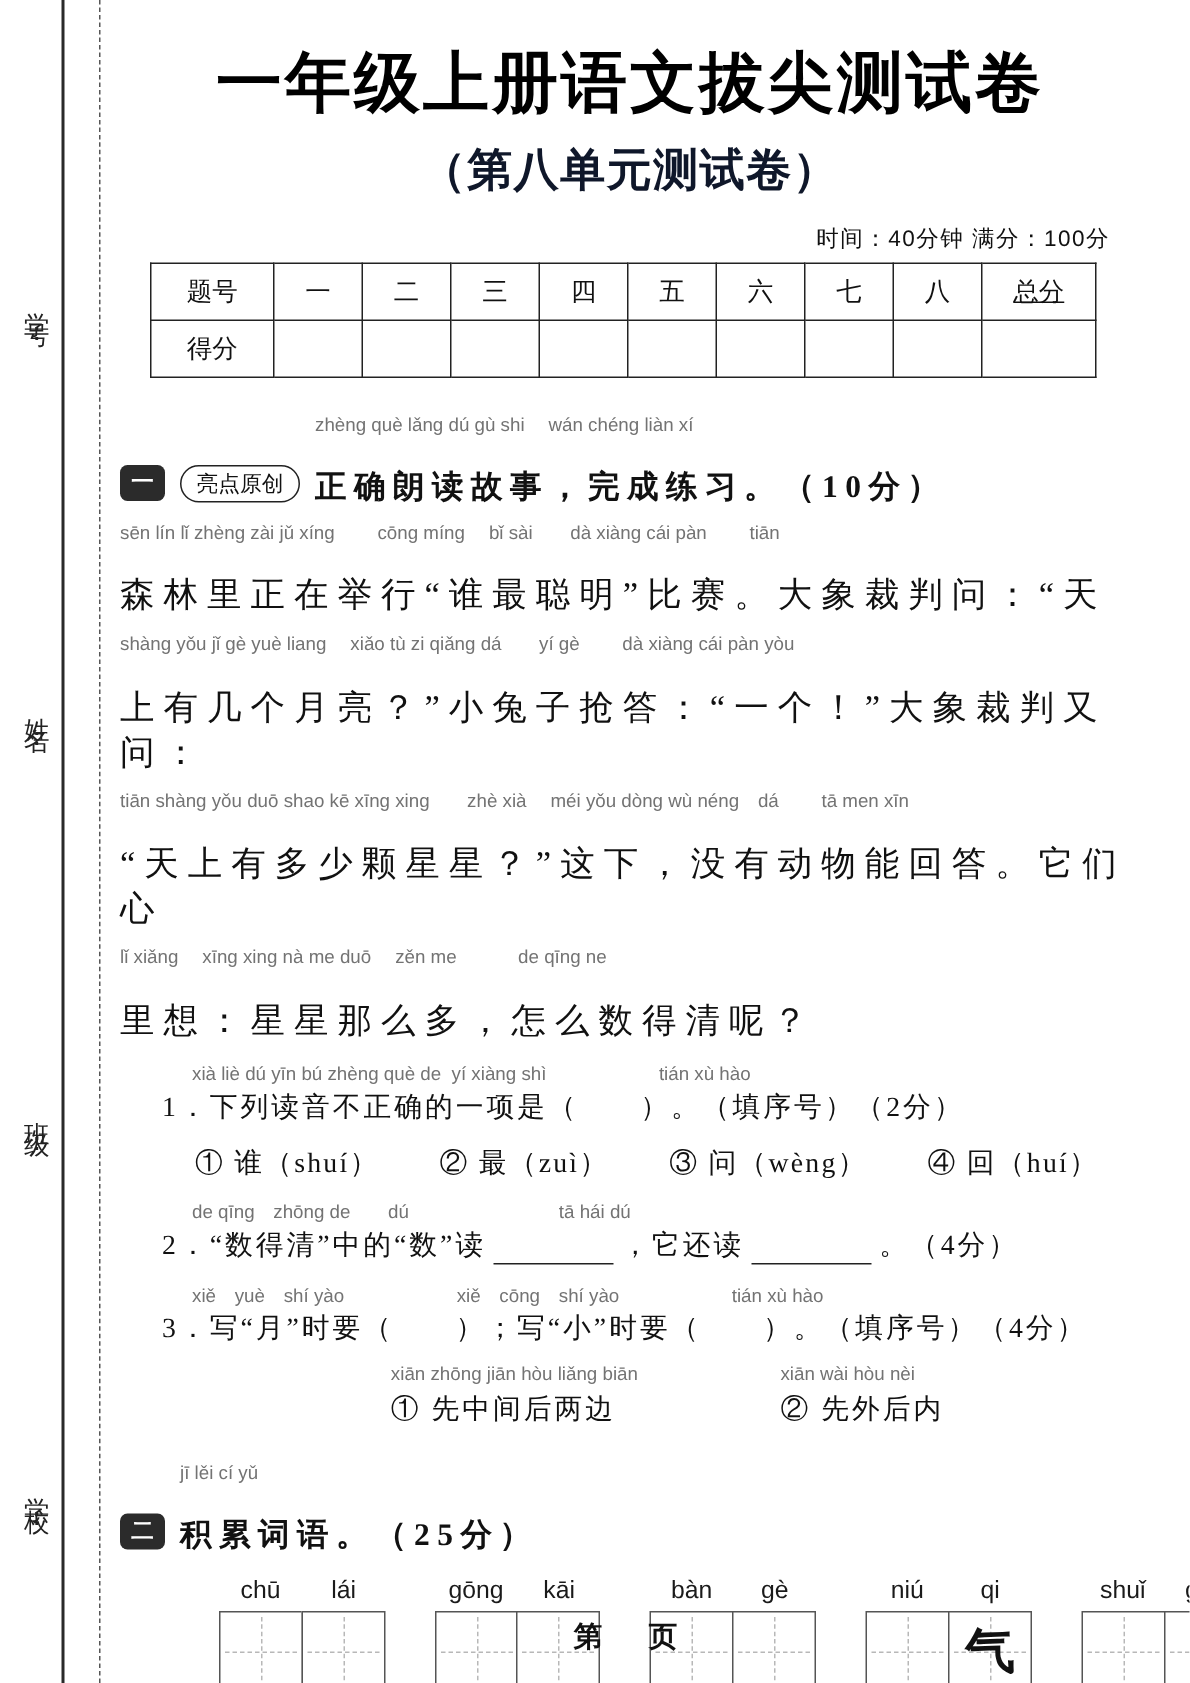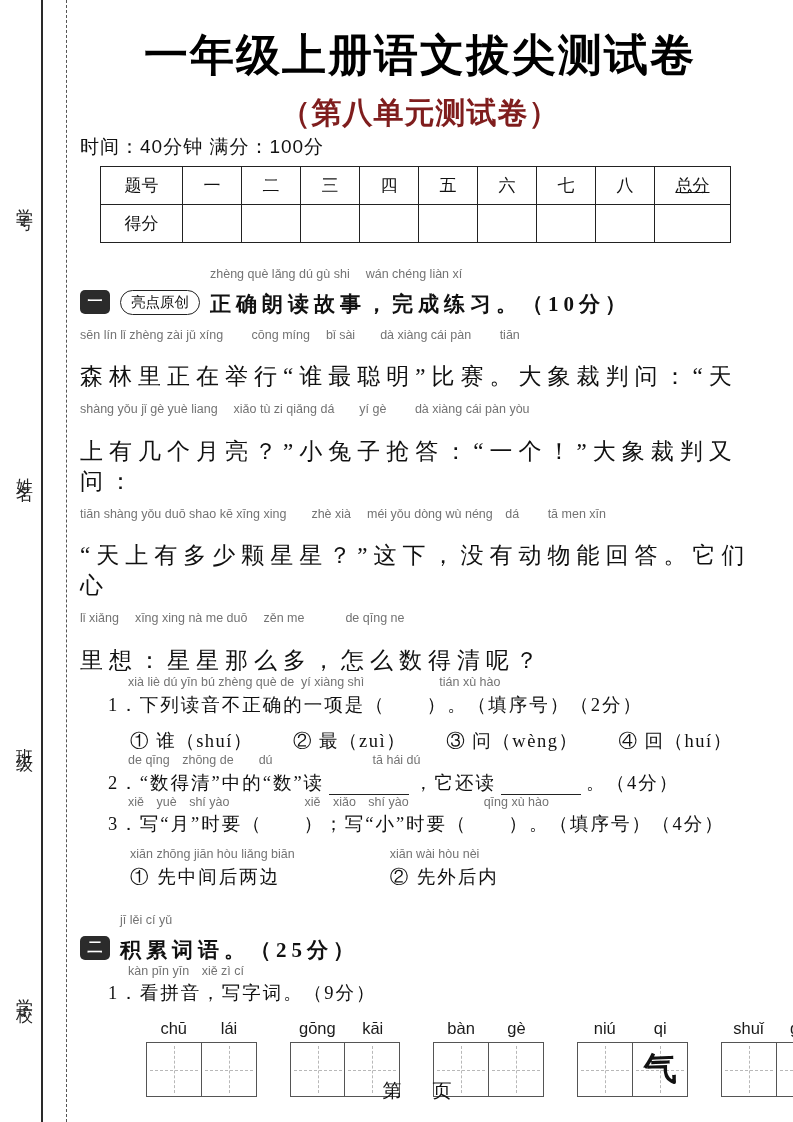--- a/index.html
+++ b/index.html
@@ -27,25 +27,25 @@
   .main { position:absolute; left:80px; top:0; width:680px; height:100%; }
 
   .title {
     margin-top:26px; text-align:center;
     font-family:"Liberation Sans","DejaVu Sans",sans-serif;
     font-weight:900; font-size:44px; letter-spacing:2px; color:#000000;
   }
   .subtitle {
     margin-top:8px; text-align:center;
     font-family:"Liberation Sans","DejaVu Sans",sans-serif;
-    font-weight:900; font-size:30px; letter-spacing:1px; color:#7f1d1d;
+    font-weight:900; font-size:30px; letter-spacing:1px; color:#0f172a;
   }
   .info {
-    padding-right:20px;
-    font-size:19px; letter-spacing:1px;
+    margin-top:16px; text-align:right; padding-right:20px;
+    font-size:15px; letter-spacing:1px;
     font-family:"Liberation Sans","DejaVu Sans",sans-serif;
   }
 
   table.score { border-collapse:collapse; margin:6px 0 0 20px; table-layout:fixed; }
   table.score td {
     border:1.5px solid #222; height:38px; text-align:center;
     font-size:17px; font-family:"Liberation Sans","DejaVu Sans",sans-serif;
   }
   td.c-first { width:82px; }
   td.c-mid   { width:59px; }
@@ -63,36 +63,36 @@
   .badge-oval {
     border:1.5px solid #222; border-radius:14px;
     padding:2px 10px; font-size:14.5px; font-weight:normal;
     margin-bottom:3px; white-space:nowrap;
     font-family:"Liberation Sans","DejaVu Sans",sans-serif;
   }
   .pt .py, .py {
     font-size:12.5px; color:#737373; white-space:pre; line-height:1.25;
     font-family:Liberation Sans, sans-serif;
   }
-  .sec-title { font-size:21px; font-weight:bold; letter-spacing:5px; margin-top:7px; }
+  .sec-title { font-size:21px; font-weight:bold; letter-spacing:5px; margin-top:18px; }
 
   .passage { margin-top:4px; }
   .pline { margin-top:10px; }
   .pline .tx { font-size:23px; letter-spacing:6px; line-height:1.3; margin-top:19px; }
 
   .questions { margin-left:28px; }
-  .question { margin-top:0; }
+  .question { margin-top:14px; }
   .q-py { margin-left:20px; }
   .q-tx { font-size:18.5px; letter-spacing:2px; margin-top:2px; line-height:1.3; }
   .q-options { margin-top:11px; margin-left:22px; font-size:18.5px; letter-spacing:1.5px; }
   .blank {
     display:inline-block; width:80px; height:1.05em;
     border-bottom:1.2px solid #222; vertical-align:bottom; margin:0 5px;
   }
-  .opt-row { display:flex; gap:95px; margin-top:11px; margin-left:22px; }
+  .opt-row { display:flex; gap:95px; margin-top:11px; margin-left:22px;justify-content:center; }
   .opt .tx { font-size:18.5px; letter-spacing:2px; margin-top:1px; }
 
   
   .wrow { display:flex; gap:33px; margin:14px 0 0 66px; }
   .wgroup { width:113px; }
   .wpinyin {
     display:flex; margin-bottom:4px;
     font-size:16.5px; color:#1a1a1a;
     font-family:"Liberation Sans","DejaVu Sans",sans-serif;
   }
@@ -109,21 +109,21 @@
     border-top:1px dashed #b8b8b8;
   }
   .hand {
     position:absolute; inset:0; z-index:2;
     display:flex; align-items:center; justify-content:center;
     font-size:33px; font-weight:600; transform:rotate(-2deg);
   }
 
   .footer {
     position:absolute; bottom:18px; left:0; width:100%;
-    text-align:center; font-size:19px; font-weight:normal; letter-spacing:6px;
+    text-align:center; font-size:19px; font-weight:bold; letter-spacing:6px;
   }
 </style>
 </head>
 <body>
 
 <span class="vlabel" style="top:195px">学号：</span>
 <span class="vlabel" style="top:465px">姓名：</span>
 <span class="vlabel" style="top:735px">班级：</span>
 <span class="vlabel" style="top:985px">学校：</span>
 <div class="solid-line"></div>
@@ -201,21 +201,21 @@
     </div>
 
     <div class="question">
       <div class="py q-py">de qīng　zhōng de　　dú　　　　　　　　tā hái dú</div>
       <div class="q-tx">
         <span>2．“数得清”中的“数”读</span><span class="blank"></span><span>，它还读</span><span class="blank"></span><span>。（4分）</span>
       </div>
     </div>
 
     <div class="question">
-      <div class="py q-py">xiě　yuè　shí yào　　　　　　xiě　xiǎo　shí yào　　　　　　qīng xù hào</div>
+      <div class="py q-py">xiě　yuè　shí yào　　　　　　xiě　cōng　shí yào　　　　　　tián xù hào</div>
       <div class="q-tx">3．写“月”时要（　　）；写“小”时要（　　）。（填序号）（4分）</div>
       <div class="opt-row">
         <div class="opt">
           <div class="py">xiān zhōng jiān hòu liǎng biān</div>
           <div class="tx">① 先中间后两边</div>
         </div>
         <div class="opt">
           <div class="py">xiān wài hòu nèi</div>
           <div class="tx">② 先外后内</div>
         </div>
@@ -225,26 +225,20 @@
   </div>
 
   <div class="sec-header">
     <span class="badge-num">二</span>
     <div class="pt">
       <div class="py">jī lěi cí yǔ</div>
       <div class="sec-title">积累词语。（25分）</div>
     </div>
   </div>
 
-  <div class="questions">
-    <div class="question">
-      <div class="py q-py">kàn pīn yīn　xiě zì cí</div>
-      <div class="q-tx">1．看拼音，写字词。（9分）</div>
-    </div>
-  </div>
 
   <div class="wrow">
 
     <div class="wgroup">
       <div class="wpinyin">
         <span>chū</span>
         <span>lái</span>
       </div>
       <div class="wboxes">
         <div class="wbox">

